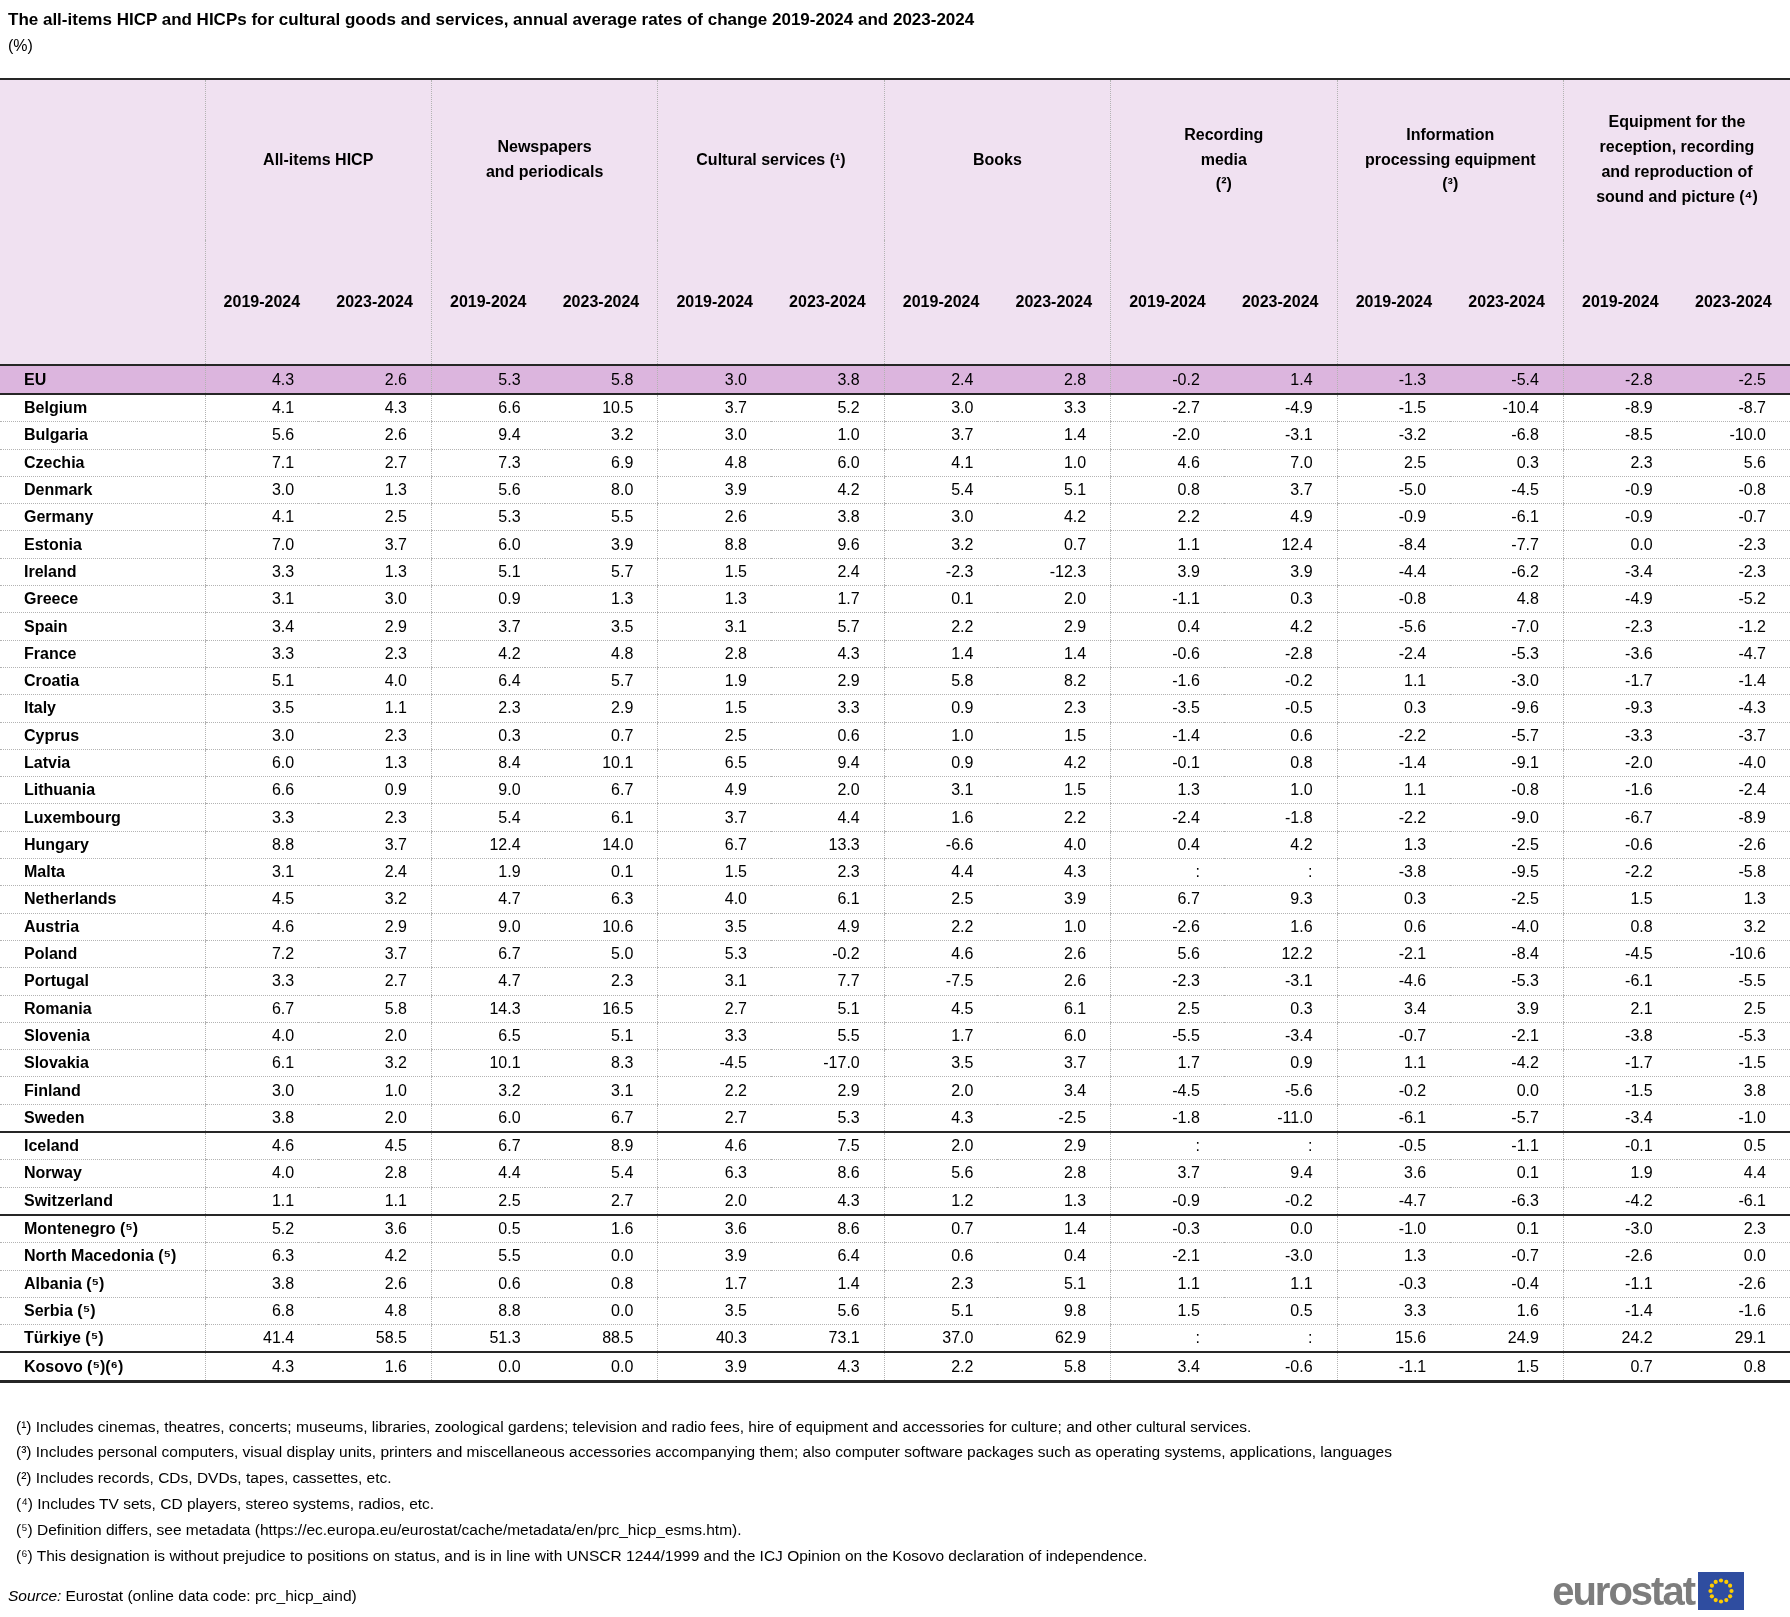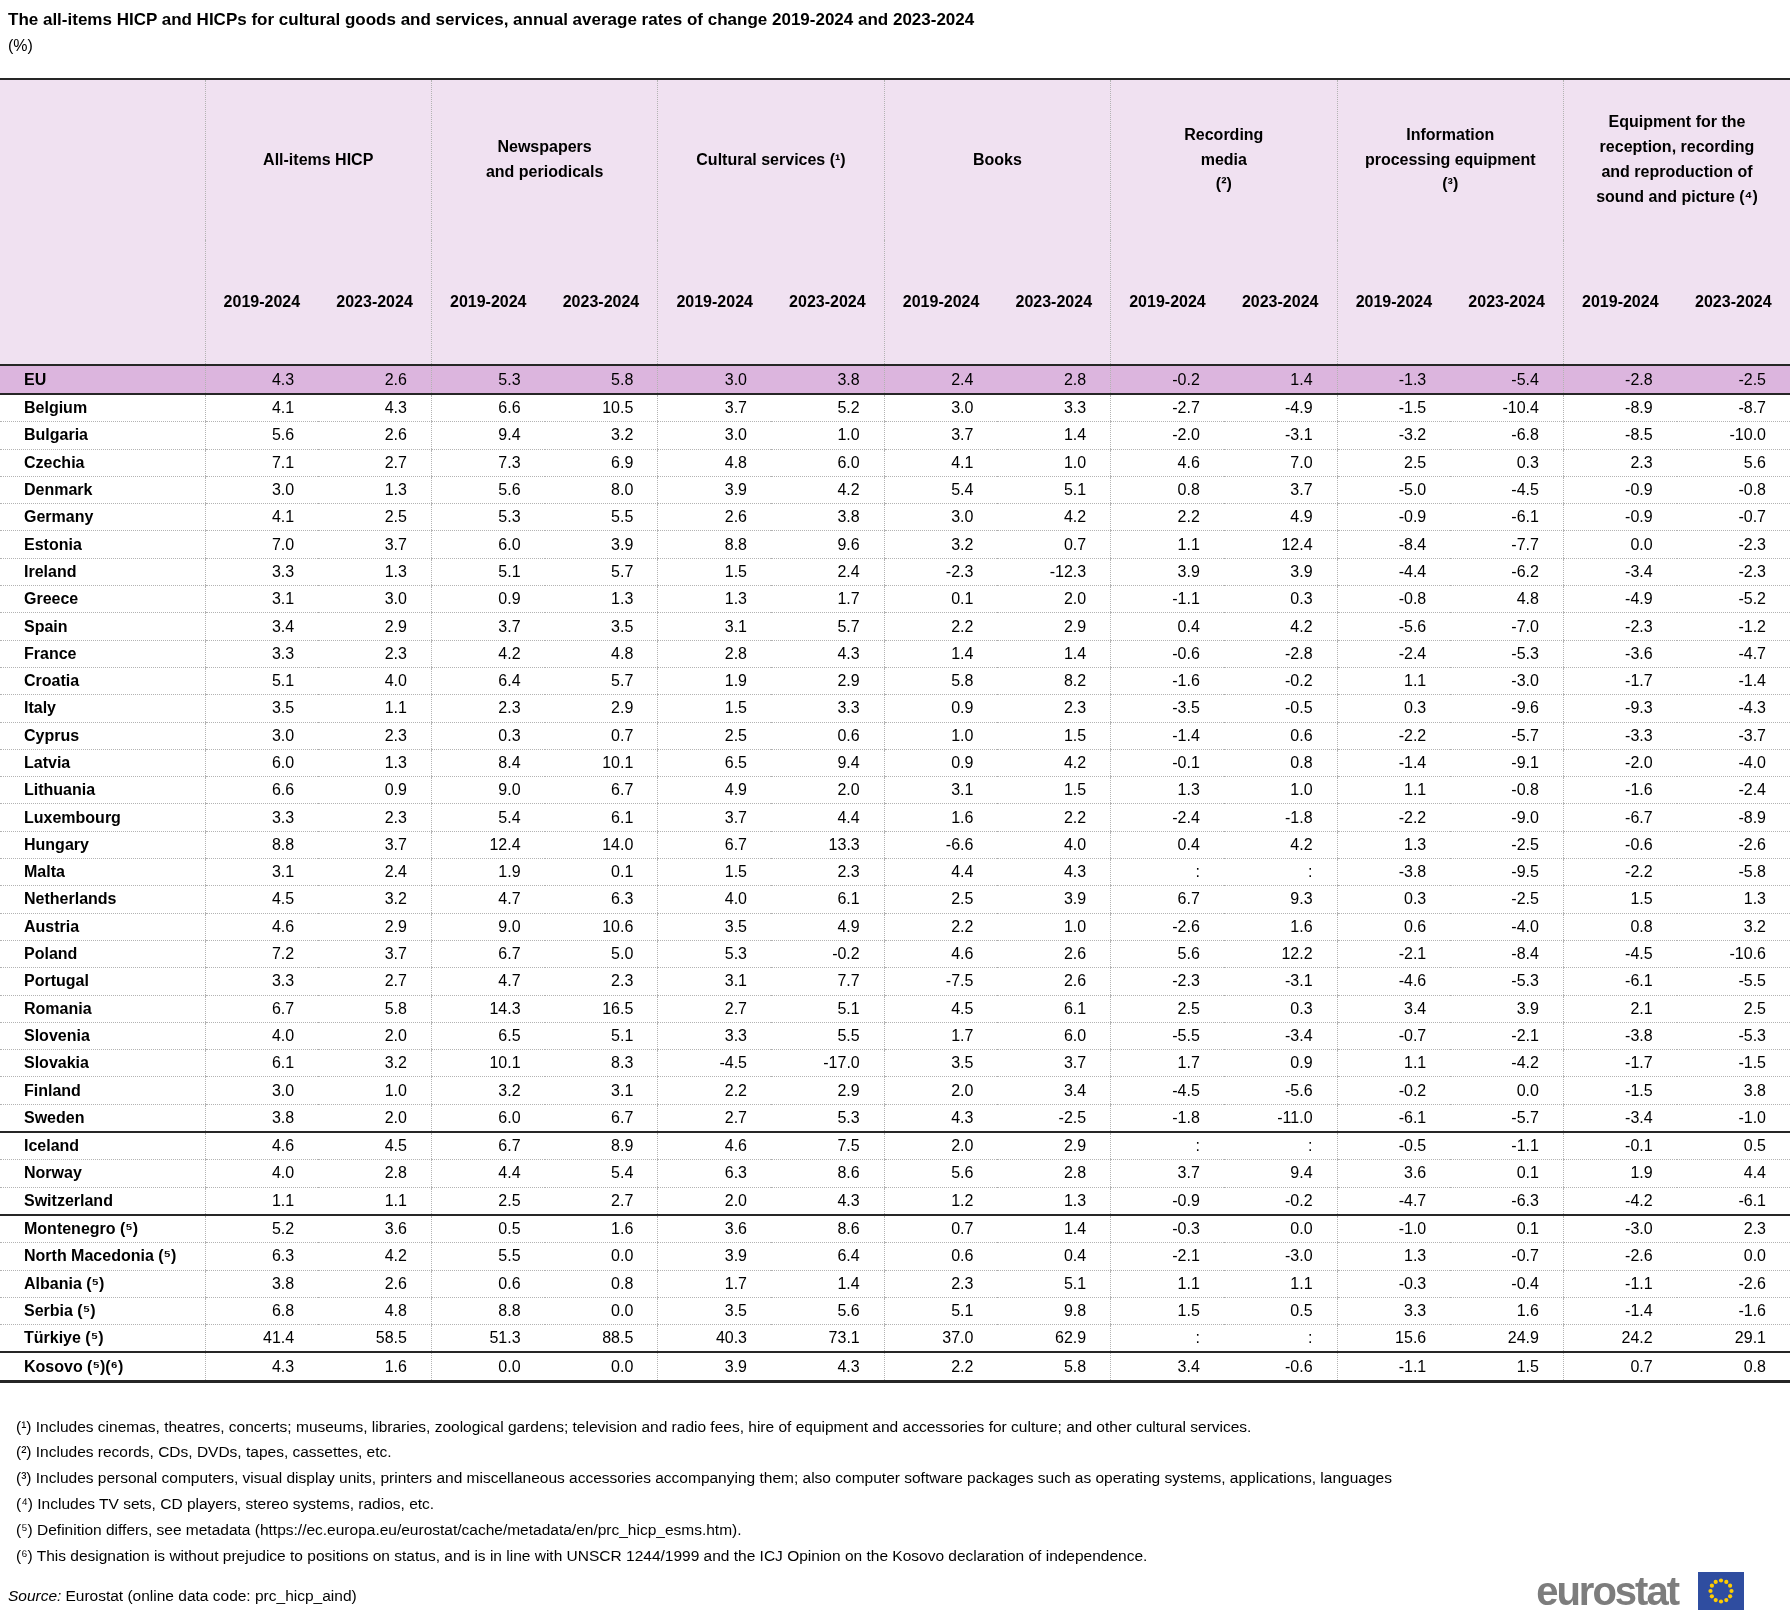--- a/index.html
+++ b/index.html
@@ -30,21 +30,21 @@
     vertical-align:middle;
   }
   td.country{font-weight:bold;text-align:left;padding-left:24px;white-space:nowrap;}
   td.num{text-align:right;padding-right:24px;}
   tr.eu-row td{background:var(--eu-bg,#DCB5DE);border-bottom:2px solid #4a3550;height:27px;}
   tr.thick-after td{border-bottom:2px solid #262626;}
   .footnotes{margin-top:31px;}
   .footnote{padding-left:16px;font-size:15.5px;line-height:25.8px;white-space:nowrap;overflow:hidden;}
   .source-line{position:absolute;left:8px;bottom:12px;font-size:15.5px;margin-top:48px;}
   .source-line i{margin-right:4px;}
-  .logo{position:absolute;right:46px;bottom:6px;display:flex;align-items:center;gap:20px;}
+  .logo{position:absolute;right:46px;bottom:6px;display:flex;align-items:center;gap:4px;}
   .logo-text{color:#7d7d7d;font-size:40px;font-weight:bold;letter-spacing:-2px;line-height:1;}
   .logo-flag{display:block;}
 </style>
 </head>
 <body>
 
 <div class="title">The all-items HICP and HICPs for cultural goods and services, annual average rates of change 2019-2024 and 2023-2024</div>
 <div class="unit">(%)</div>
 
 <table id="hicp-table">
@@ -729,22 +729,22 @@
         <td class="num gb">-1.1</td>
         <td class="num">1.5</td>
         <td class="num gb">0.7</td>
         <td class="num">0.8</td>
       </tr>
     </tbody>
   </table>
 
 <div class="footnotes">
   <div class="footnote">(¹) Includes cinemas, theatres, concerts; museums, libraries, zoological gardens; television and radio fees, hire of equipment and accessories for culture; and other cultural services.</div>
+  <div class="footnote">(³) Includes personal computers, visual display units, printers and miscellaneous accessories accompanying them; also computer software packages such as operating systems, applications, languages</div>
   <div class="footnote">(²) Includes records, CDs, DVDs, tapes, cassettes, etc.</div>
-  <div class="footnote">(³) Includes personal computers, visual display units, printers and miscellaneous accessories accompanying them; also computer software packages such as operating systems, applications, languages</div>
   <div class="footnote">(⁴) Includes TV sets, CD players, stereo systems, radios, etc.</div>
   <div class="footnote">(⁵) Definition differs, see metadata (https://ec.europa.eu/eurostat/cache/metadata/en/prc_hicp_esms.htm).</div>
   <div class="footnote">(⁶) This designation is without prejudice to positions on status, and is in line with UNSCR 1244/1999 and the ICJ Opinion on the Kosovo declaration of independence.</div>
 </div>
 
 <div class="source-line">
   <i>Source:</i><span>Eurostat (online data code: prc_hicp_aind)</span>
 </div>
 
 <div class="logo">

